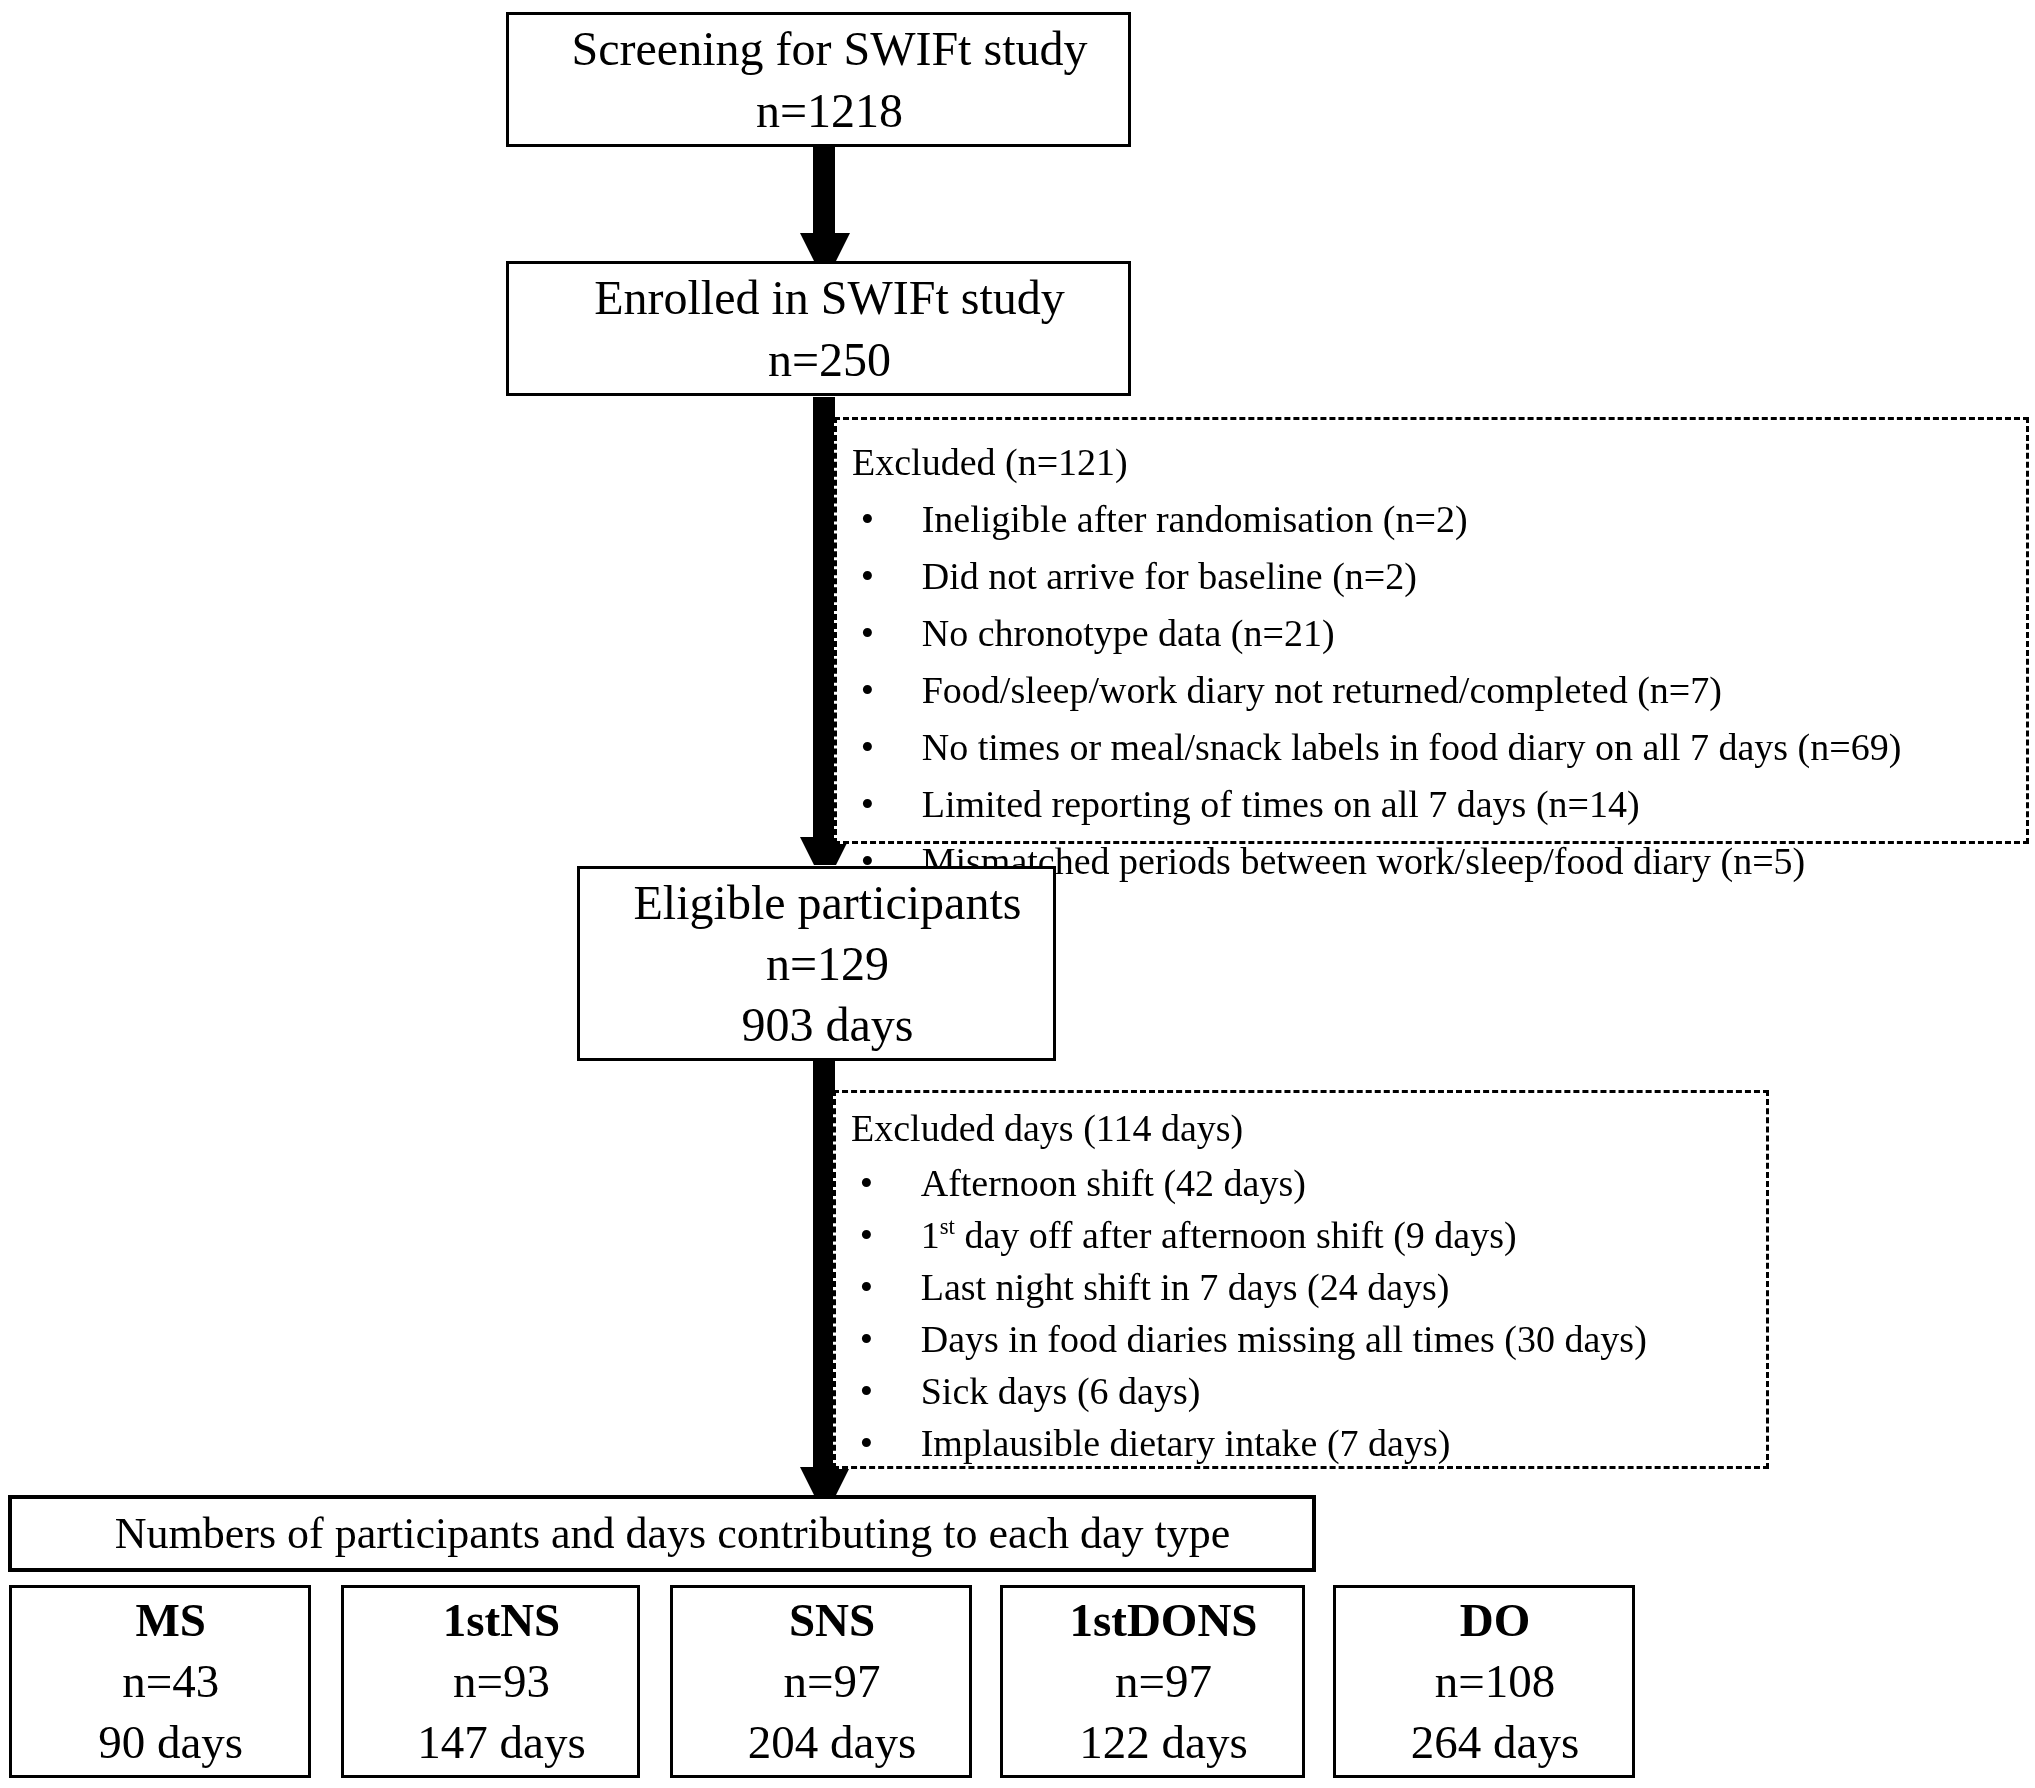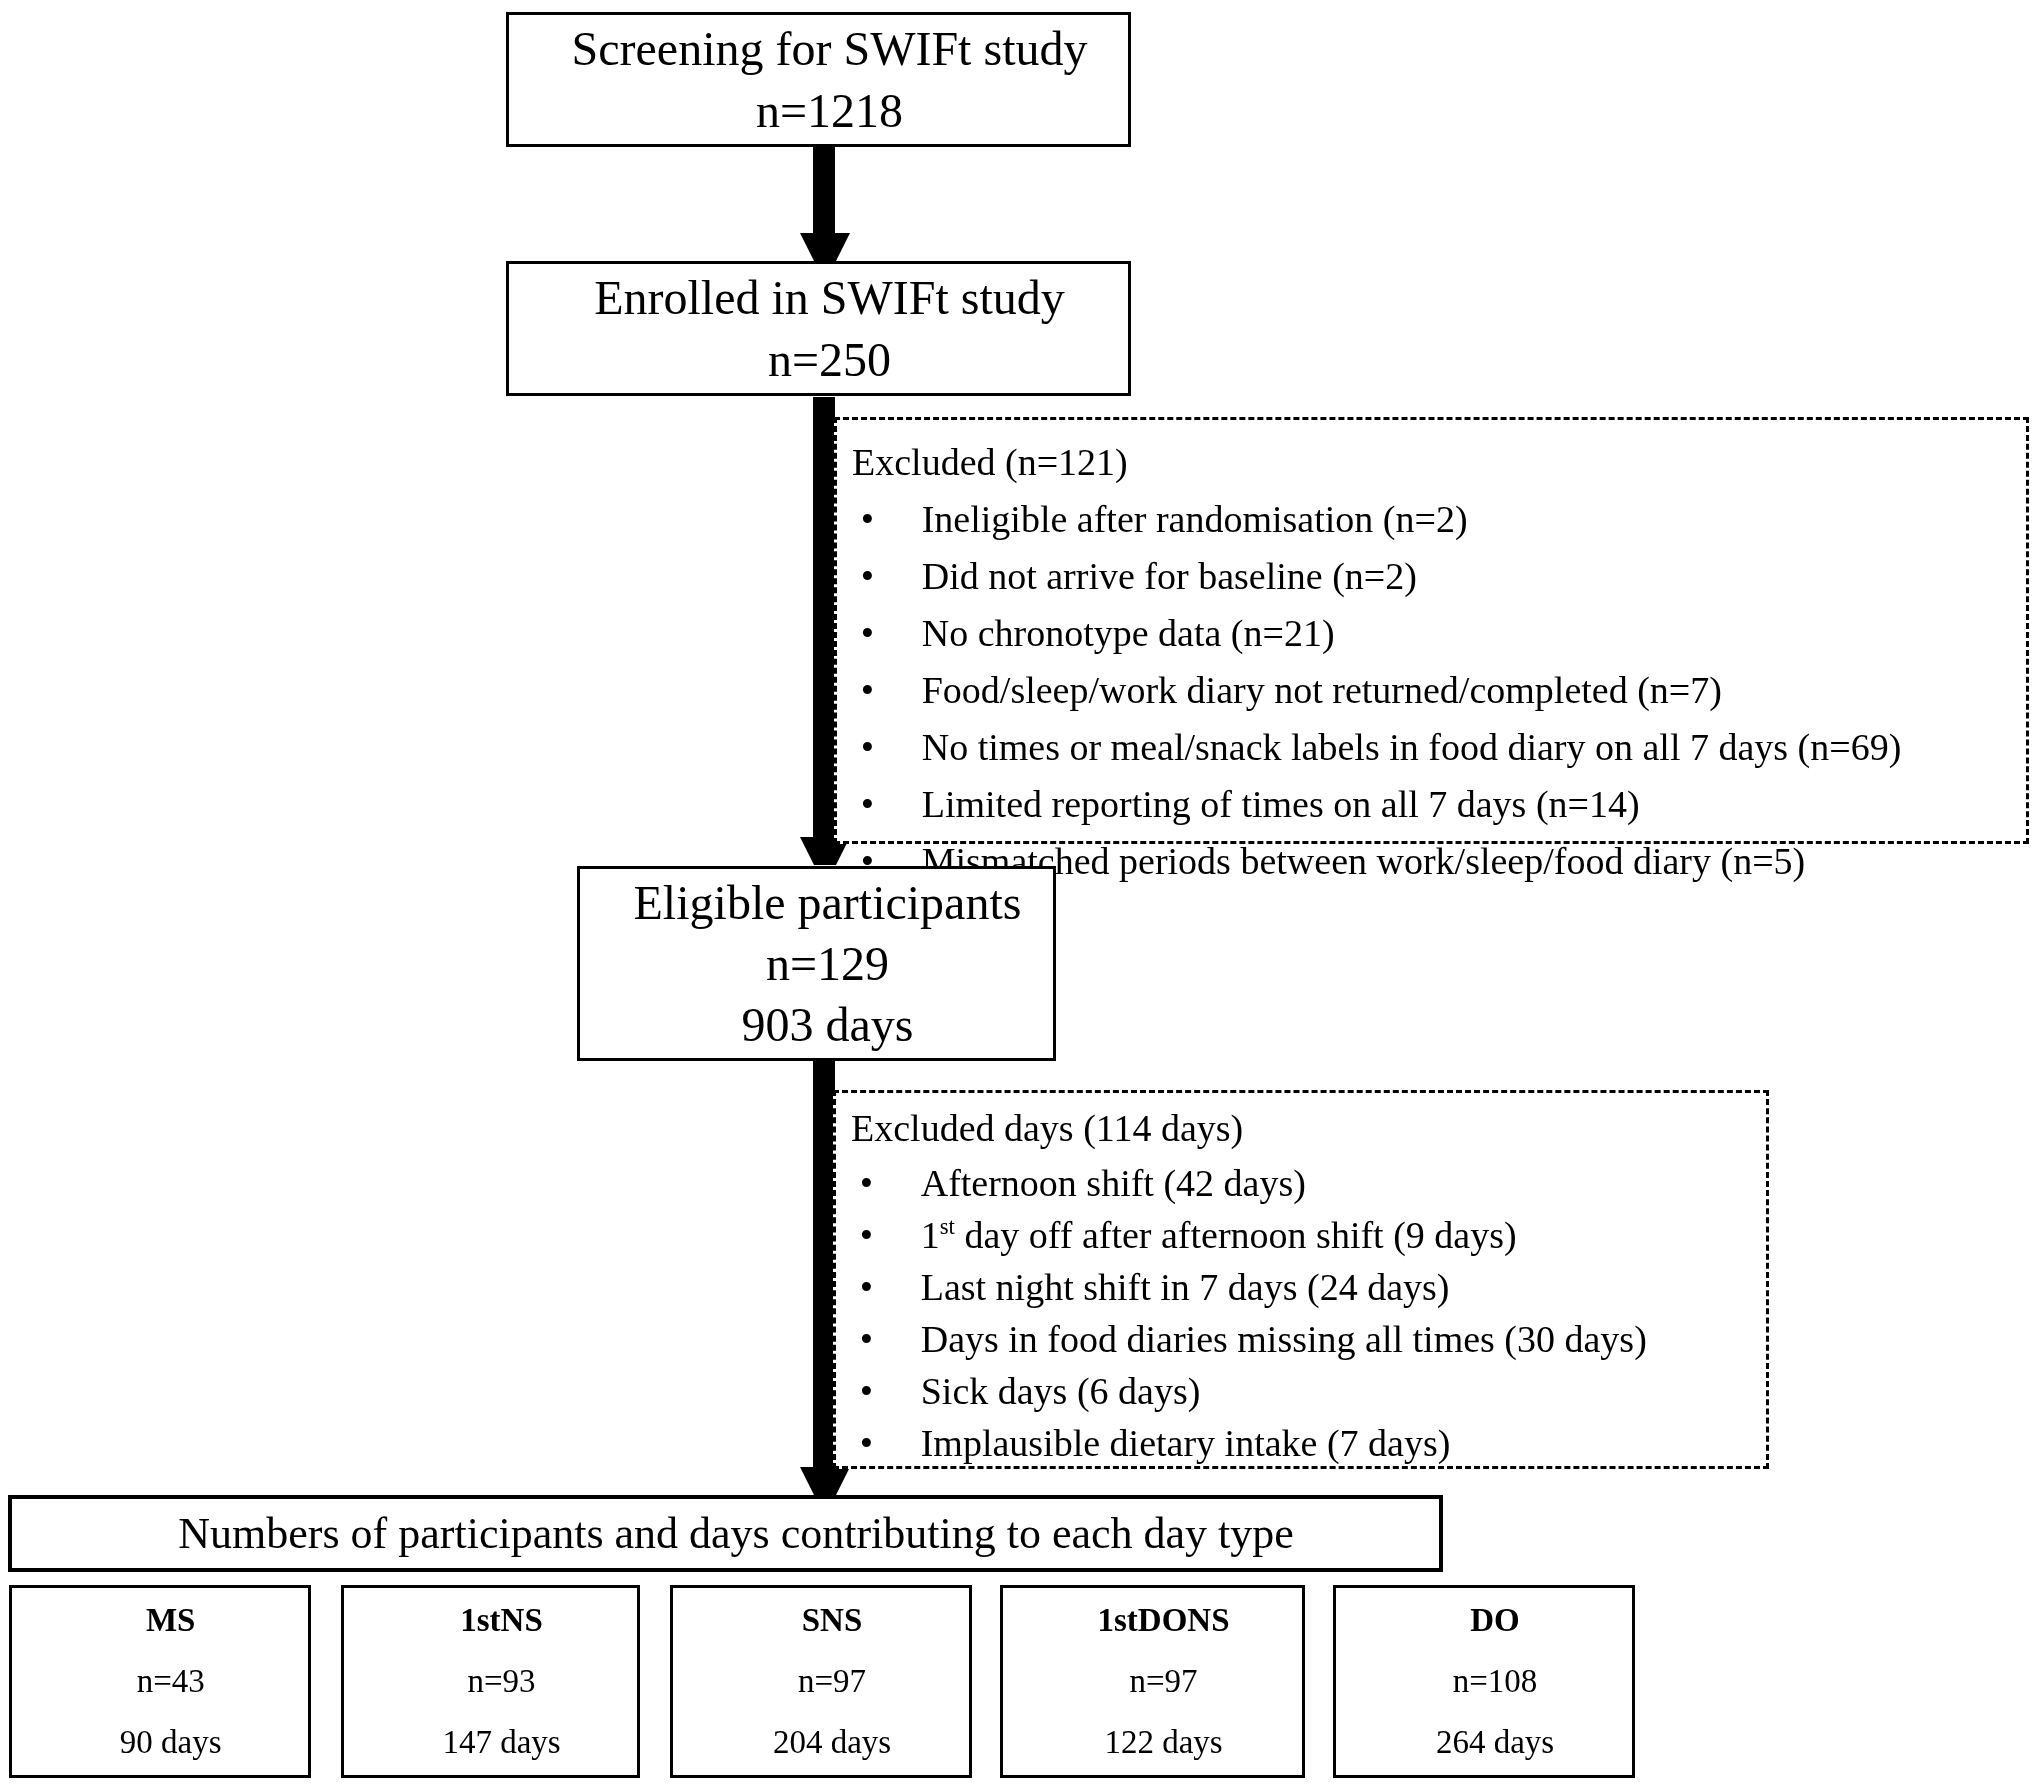--- a/index.html
+++ b/index.html
@@ -55,21 +55,21 @@
 
   
   .daybox {
     border: 3.8px solid #000000;
     display: flex;
     flex-direction: column;
     justify-content: center;
     align-items: center;
     text-align: center;
   }
-  .daybox .ln { line-height: 61px; font-size: 33px; white-space: nowrap; }
+  .daybox .ln { line-height: 61px; font-size: 47px; white-space: nowrap; }
   .daybox .lbl { font-weight: bold; }
 
   
   .vline { width: 2.7px; background: #000000; }
   .arrowhead {
     width: 0; height: 0;
     border-left: 14px solid transparent;
     border-right: 14px solid transparent;
     border-top: 28px solid #000000;
   }
@@ -161,21 +161,21 @@
     <div class="brow lh96">
       <span class="bmark">•</span>
       <span class="btext">Sick days (6 days)</span>
     </div>
     <div class="brow lh96">
       <span class="bmark">•</span>
       <span class="btext">Implausible dietary intake (7 days)</span>
     </div>
   </div>
 
-  <div class="abs widebox" style="left:7.6px; top:1495px; width:1435px; height:77px;">
+  <div class="abs widebox" style="left:7.6px; top:1495px; width:1308px; height:77px;">
     <span>Numbers of participants and days contributing to each day type</span>
   </div>
 
   <div class="abs daybox" style="left:8.7px; top:1585px; width:302px; height:193px;">
     <div class="ln lbl">MS</div>
     <div class="ln">n=43</div>
     <div class="ln">90 days</div>
   </div>
 
   <div class="abs daybox" style="left:341px; top:1585px; width:299px; height:193px;">

